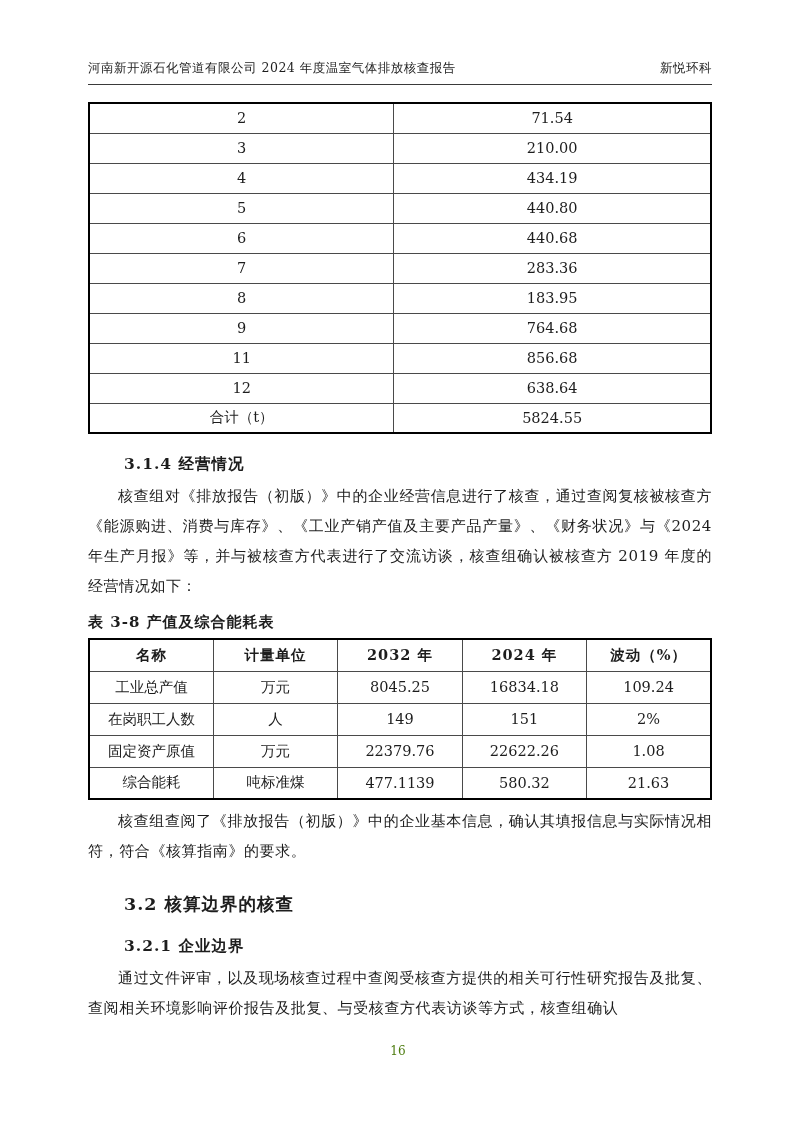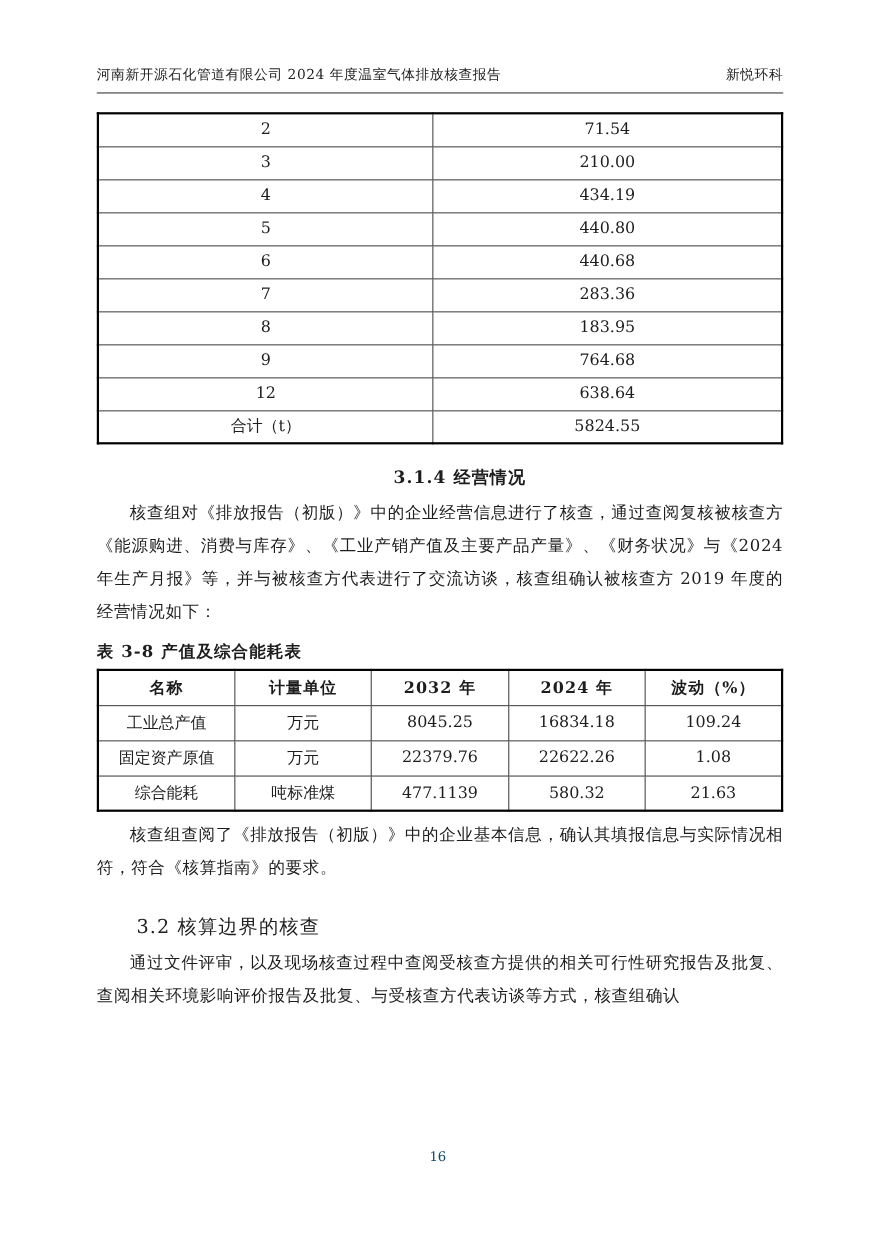--- a/index.html
+++ b/index.html
@@ -45,24 +45,23 @@
   .energy-table td, .energy-table th { height: 32px; }
   .energy-table th { font-weight: bold; letter-spacing: 1px; }
   .energy-table col { width: 20%; }
 
   
   .h3 {
     font-weight: bold;
     font-size: 15.5px;
     margin: 20px 0 0 36px;
     letter-spacing: 1px;
-    text-align: center;
   }
   .h2 {
-    font-weight: normal;
+    font-weight: bold;
     font-size: 17.5px;
     margin: 26px 0 0 36px;
     letter-spacing: 1px;
   }
   .para {
     font-size: 15px;
     line-height: 30px;
     text-align: justify;
     text-align-last: left;
     text-indent: 2em;
@@ -74,21 +73,21 @@
     font-size: 15px;
     letter-spacing: 1px;
     margin-top: 12px;
   }
   .page-number {
     position: absolute;
     bottom: 72px;
     left: 0; right: 4px;
     text-align: center;
     font-size: 12px;
-    color: #0c4a6e;
+    color: #4d7c0f;
   }
 </style>
 </head>
 <body>
 
 <div class="page">
   <div class="content">
 
     <div class="doc-header">
       <span>河南新开源石化管道有限公司 2024 年度温室气体排放核查报告</span>
@@ -127,20 +126,24 @@
         </tr>
         <tr>
           <td>8</td>
           <td>183.95</td>
         </tr>
         <tr>
           <td>9</td>
           <td>764.68</td>
         </tr>
         <tr>
+          <td>11</td>
+          <td>856.68</td>
+        </tr>
+        <tr>
           <td>12</td>
           <td>638.64</td>
         </tr>
         <tr>
           <td>合计（t）</td>
           <td>5824.55</td>
         </tr>
       </tbody>
     </table>
 
@@ -166,37 +169,45 @@
           <th>波动（%）</th>
         </tr>
         <tr>
           <td>工业总产值</td>
           <td>万元</td>
           <td>8045.25</td>
           <td>16834.18</td>
           <td>109.24</td>
         </tr>
         <tr>
+          <td>在岗职工人数</td>
+          <td>人</td>
+          <td>149</td>
+          <td>151</td>
+          <td>2%</td>
+        </tr>
+        <tr>
           <td>固定资产原值</td>
           <td>万元</td>
           <td>22379.76</td>
           <td>22622.26</td>
           <td>1.08</td>
         </tr>
         <tr>
           <td>综合能耗</td>
           <td>吨标准煤</td>
           <td>477.1139</td>
           <td>580.32</td>
           <td>21.63</td>
         </tr>
       </tbody>
     </table>
 
     <p class="para">核查组查阅了《排放报告（初版）》中的企业基本信息，确认其填报信息与实际情况相符，符合《核算指南》的要求。</p>
 
     <div class="h2">3.2 核算边界的核查</div>
+    <div class="h3">3.2.1 企业边界</div>
     <p class="para">通过文件评审，以及现场核查过程中查阅受核查方提供的相关可行性研究报告及批复、查阅相关环境影响评价报告及批复、与受核查方代表访谈等方式，核查组确认</p>
 
   </div>
 
   <div class="page-number">16</div>
 </div>
 
 </body></html>

